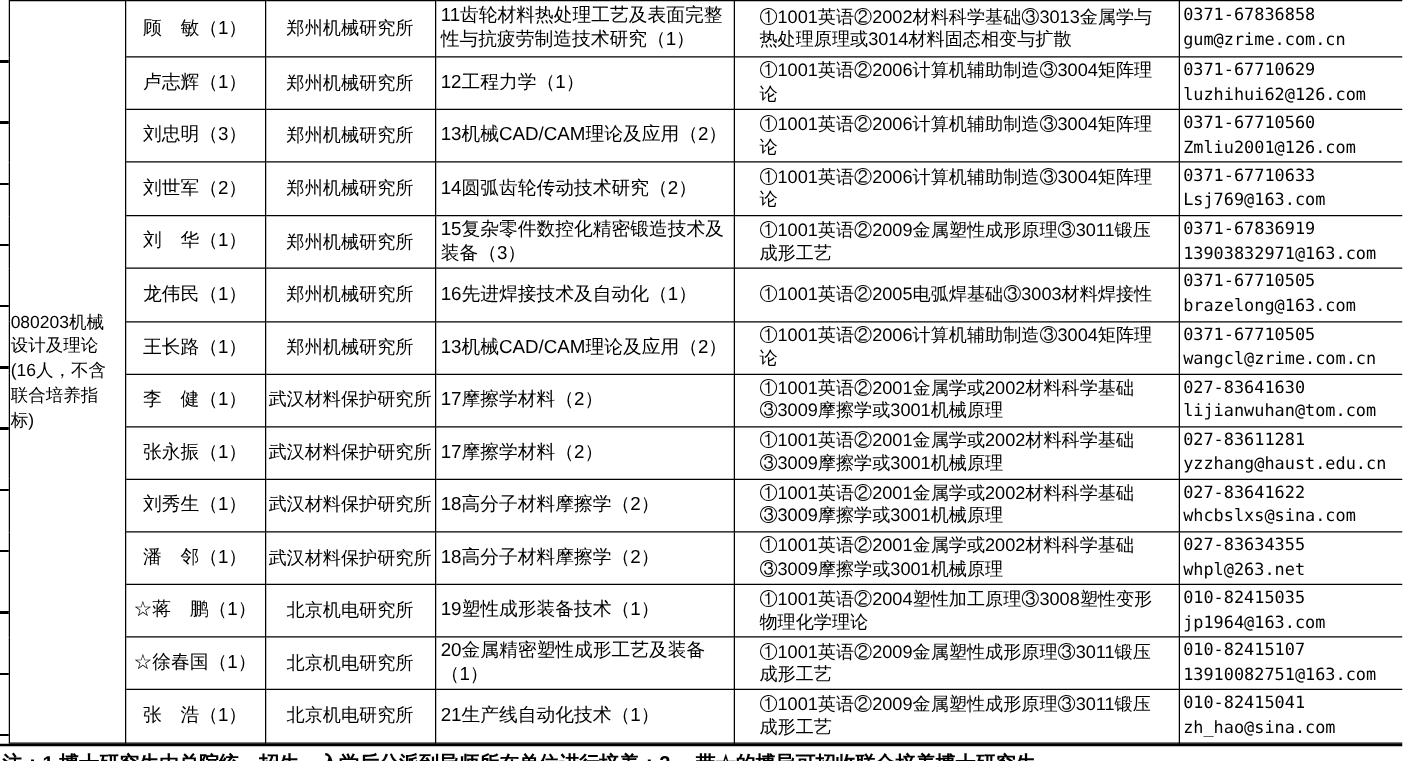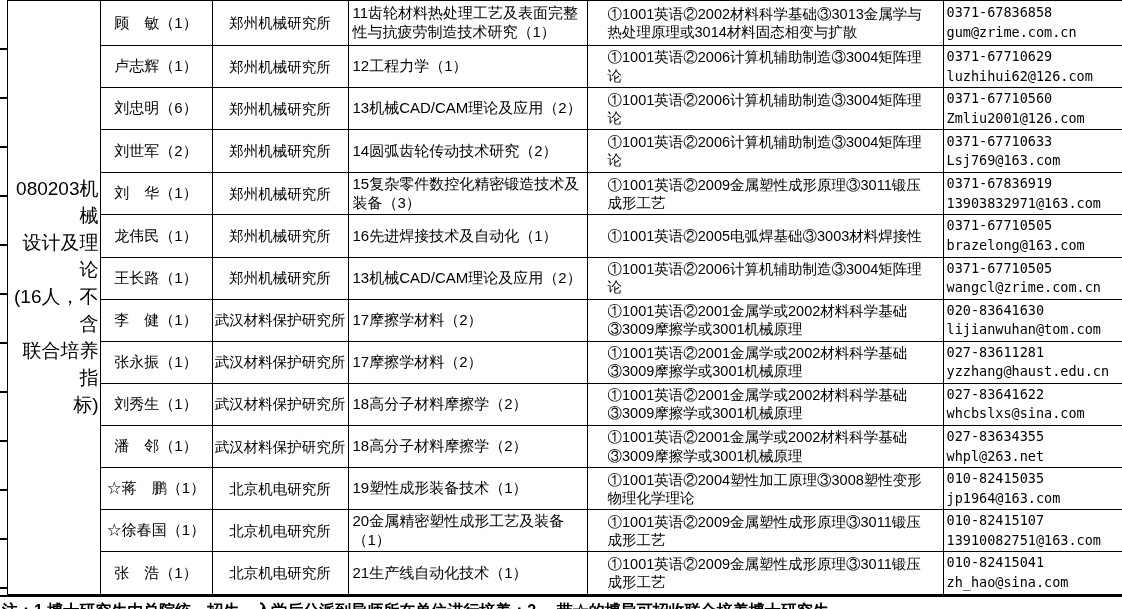--- a/index.html
+++ b/index.html
@@ -20,23 +20,23 @@
     vertical-align:middle;
     font-size:15px;
     line-height:1.25;
     overflow:hidden;
   }
   td.edge-strip {
     border:none; border-right:1px solid #000;
     background:repeating-linear-gradient(to bottom, #fff 0px, #fff 47px, #000 47px, #000 49px);
   }
   td.category {
-    text-align:right;
+    text-align:left;
     white-space:pre-line;
-    font-size:19px;
+    font-size:14px;
     line-height:1.42;
     padding:0 1px;
   }
   td.name { text-align:center; padding:0 1px; }
   td.inst { text-align:center; padding:0 1px; font-size:14.5px;margin-top:37px; }
   td.topic { text-align:left; padding:1px 4px;margin-top:36px; }
   td.subjects { text-align:left; padding:1px 20px; font-size:14.5px; }
   td.contact {
     border-right:none;
     text-align:left; padding:1px 3px;
@@ -88,21 +88,21 @@
         <td class="name">卢志辉（1）</td>
         <td class="inst">郑州机械研究所</td>
         <td class="topic">12工程力学（1）</td>
         <td class="subjects">①1001英语②2006计算机辅助制造③3004矩阵理论</td>
         <td class="contact">
           <div>0371-67710629</div>
           <div>luzhihui62@126.com</div>
         </td>
       </tr>
       <tr style="height:39px">
-        <td class="name">刘忠明（6）</td>
+        <td class="name">刘忠明（3）</td>
         <td class="inst">郑州机械研究所</td>
         <td class="topic">13机械CAD/CAM理论及应用（2）</td>
         <td class="subjects">①1001英语②2006计算机辅助制造③3004矩阵理论</td>
         <td class="contact">
           <div>0371-67710560</div>
           <div>Zmliu2001@126.com</div>
         </td>
       </tr>
       <tr style="height:43px">
         <td class="name">刘世军（2）</td>
@@ -143,21 +143,21 @@
           <div>0371-67710505</div>
           <div>wangcl@zrime.com.cn</div>
         </td>
       </tr>
       <tr style="height:42px">
         <td class="name">李　健（1）</td>
         <td class="inst">武汉材料保护研究所</td>
         <td class="topic">17摩擦学材料（2）</td>
         <td class="subjects">①1001英语②2001金属学或2002材料科学基础③3009摩擦学或3001机械原理</td>
         <td class="contact">
-          <div>020-83641630</div>
+          <div>027-83641630</div>
           <div>lijianwuhan@tom.com</div>
         </td>
       </tr>
       <tr style="height:42px">
         <td class="name">张永振（1）</td>
         <td class="inst">武汉材料保护研究所</td>
         <td class="topic">17摩擦学材料（2）</td>
         <td class="subjects">①1001英语②2001金属学或2002材料科学基础③3009摩擦学或3001机械原理</td>
         <td class="contact">
           <div>027-83611281</div>

